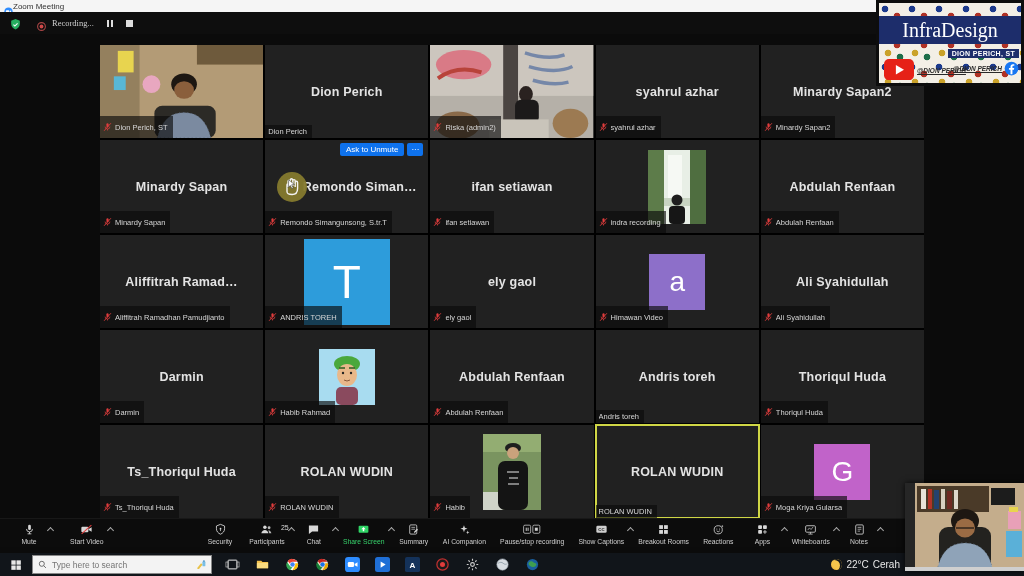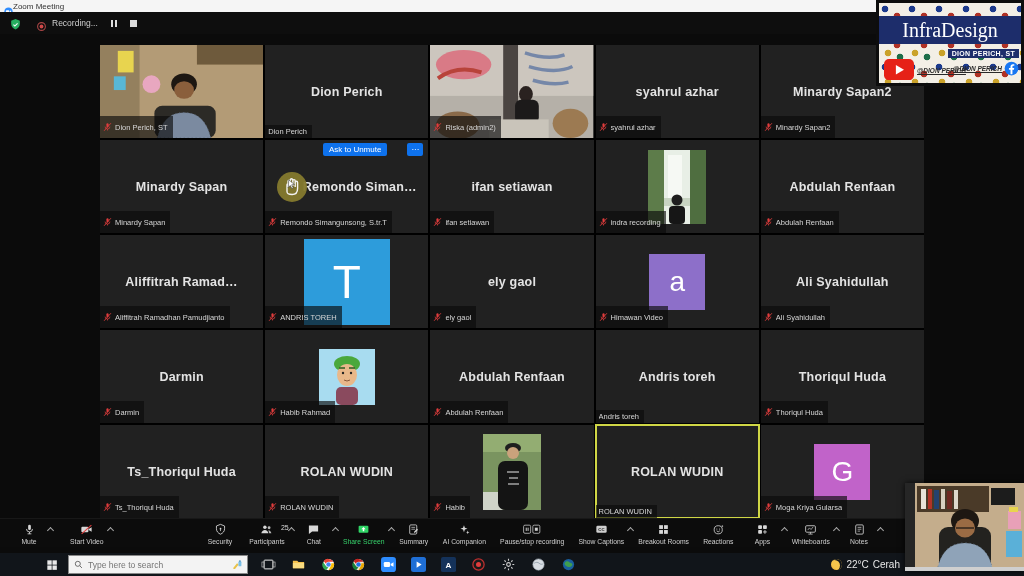--- a/index.html
+++ b/index.html
@@ -12,21 +12,21 @@
     background:#f5f5f5; display:flex; align-items:center; padding-left:4px; z-index:2; }
   .titlebar .ticon { width:9px; height:9px; }
   .titlebar .ttext { font-size:8px; color:#333; }
 
   
   .meetstrip { position:absolute; left:0; top:12px; width:1024px; height:22px;
     background:#0e0e0e; display:flex; align-items:center; z-index:2; }
   .meetstrip .shield { width:13px; height:13px; margin-left:9px; }
   .recwrap { display:flex; align-items:center; gap:5px; margin-left:14px; }
   .recwrap .dot { width:11px; height:11px; }
-  .recwrap .rectext { font-size:8.5px; color:#cfcfcf; }
+  .recwrap .rectext { font-size:8.5px; color:#cfcfcf;font-family:Liberation Serif, serif; }
   .recbtn { display:flex; align-items:center; gap:2px; margin-left:8px; cursor:default; }
   .pausebar { width:2px; height:7px; background:#ddd; display:inline-block; }
   .stopsq { width:7px; height:7px; background:#ddd; display:inline-block; margin-left:8px; }
 
   
   .grid { position:absolute; left:100px; top:45px; width:824px; height:473px;
     display:grid; grid-template-columns:repeat(5,1fr); grid-template-rows:repeat(5,1fr);
     gap:2px; background:#000; z-index:1; }
   .tile { position:relative; background:#212121; overflow:visible; }
   .tile .scene { position:absolute; inset:0; overflow:hidden; }
@@ -37,21 +37,21 @@
   .avatarbox { position:absolute; inset:0; display:flex; align-items:center; justify-content:center; }
   .letter-av { display:flex; align-items:center; justify-content:center;
     color:#fff; font-weight:normal; }
   .namebar { position:absolute; left:0; bottom:0; max-width:95%; display:flex; align-items:center;
     gap:3px; background:rgba(10,10,10,.65); padding:2px 5px 2px 3px; z-index:2; }
   .namebar .lbl { font-size:7.5px; color:#d6d6d6; white-space:nowrap; overflow:hidden; }
   .handwrap { position:relative; width:30px; height:30px; margin-right:-4px; flex:0 0 auto; }
   .handcircle { position:absolute; inset:0; border-radius:50%; background:#857a2e; opacity:.95; }
   .handcircle svg { position:absolute; inset:3px; width:24px; height:24px; }
   .cursor-arrow { position:absolute; left:8px; top:6px; width:13px; height:13px; z-index:2; }
-  .popup { position:absolute; top:3px; right:5px; display:flex; gap:20px; z-index:4; }
+  .popup { position:absolute; top:3px; right:5px; display:flex; gap:3px; z-index:4; }
   .popup .pbtn { background:#0e72ed; color:#fff; font-size:8px; padding:2px 6px; border-radius:2px;
     border:none; white-space:nowrap; cursor:pointer; }
   .popup .pmore { padding:2px 4px; }
 
   
   .banner { position:absolute; right:0; top:0; width:148px; height:86px; z-index:6;
     border:3px solid #0d0d0d; background-color:#f3efe6;
     background-image:
       radial-gradient(circle at 6px 6px,  #1c3a8c 3.2px, transparent 3.6px),
       radial-gradient(circle at 18px 13px,#b03226 3.2px, transparent 3.6px),
@@ -81,21 +81,21 @@
   .tbitem .ticonbox { height:14px; display:flex; align-items:center; justify-content:center; }
   .tbitem .ticonbox svg { height:13px; width:auto; }
   .tbitem .tlabel { font-size:6.8px; color:#cfcfcf; white-space:nowrap; }
   .tbitem.green .tlabel { color:#36d06a; }
   .tbitem .caret { position:absolute; right:-9px; top:5px; width:5px; height:5px;
     border-left:1.2px solid #a8a8a8; border-top:1.2px solid #a8a8a8; transform:rotate(45deg); }
   .tbitem .badge { position:absolute; top:1px; right:-4px; font-size:7px; color:#ddd; }
 
   
   .taskbar { position:absolute; left:0; top:553px; width:1024px; height:23px; background:#11151a;
-    display:flex; align-items:center; z-index:5;padding-left:36px; }
+    display:flex; align-items:center; z-index:5; }
   .startbtn { width:32px; height:23px; display:flex; align-items:center; justify-content:center; }
   .startbtn svg { width:14px; height:14px; }
   .searchbox { width:180px; height:19px; background:#f3f3f3; border:1px solid #888;
     display:flex; align-items:center; gap:4px; padding:0 4px; }
   .searchbox svg { width:11px; height:11px; flex:0 0 auto; }
   .searchbox input { border:none; outline:none; background:transparent; font-size:8.5px; color:#444;
     width:110px; font-family:"Liberation Sans", sans-serif; }
   .searchbox .inkicon { margin-left:auto; }
   .tb-apps { display:flex; align-items:center; gap:6px; margin-left:8px; }
   .taskicon { width:24px; height:23px; display:flex; align-items:center; justify-content:center; }

